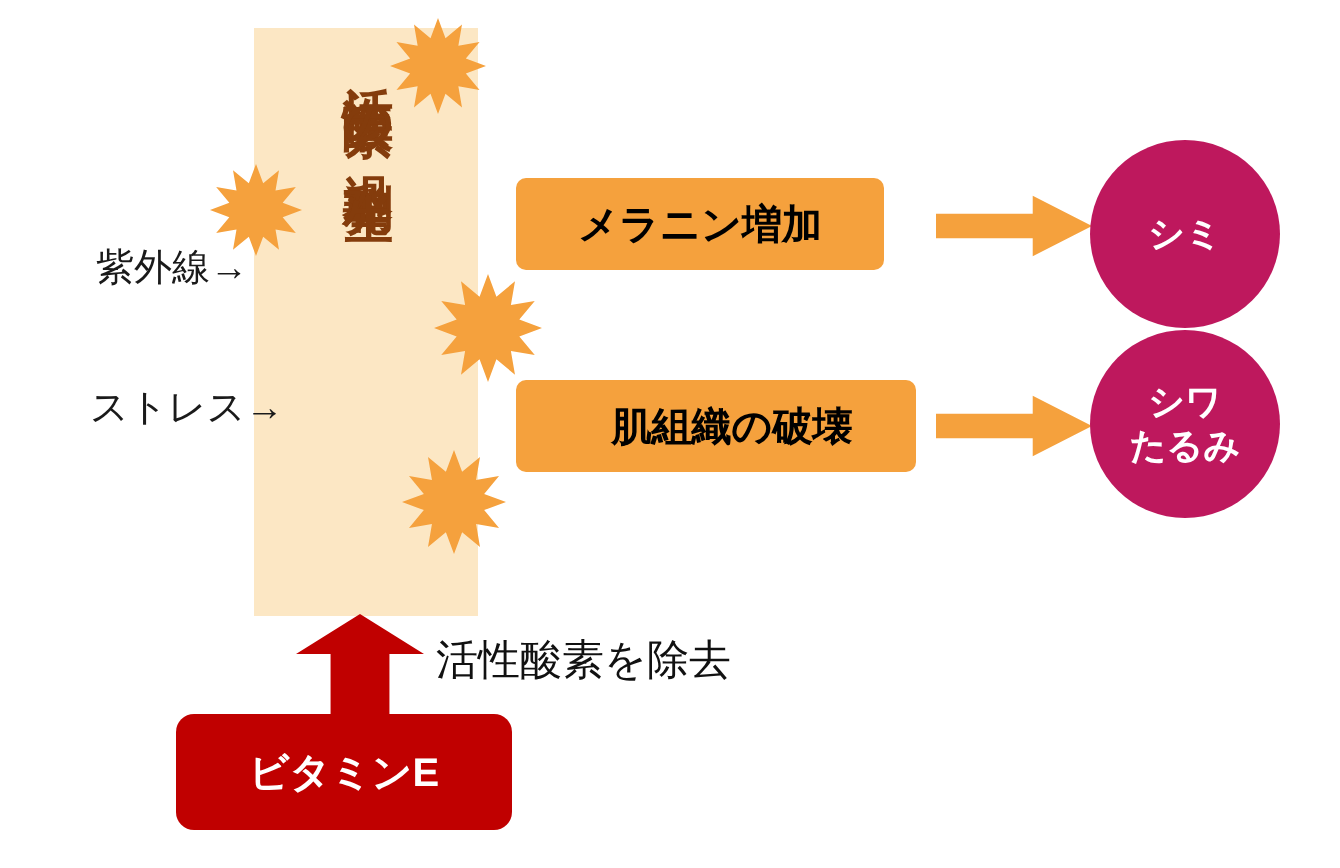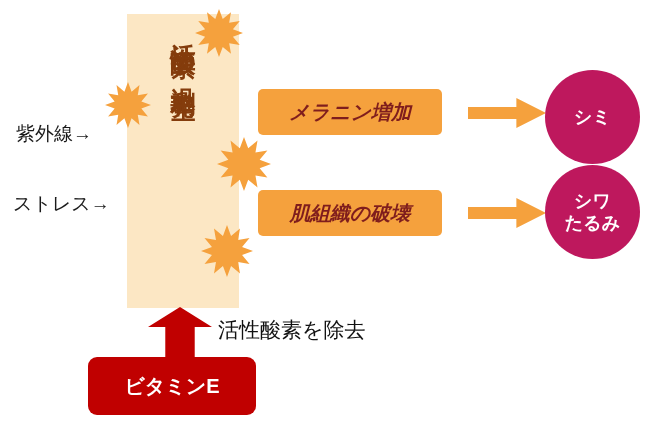--- a/index.html
+++ b/index.html
@@ -22,32 +22,32 @@
   .burst{
     position:absolute;background:#F5A13D;
     clip-path:polygon(100% 50%,79% 57.8%,93.3% 75%,71.2% 71.2%,75% 93.3%,57.8% 79%,50% 100%,42.2% 79%,25% 93.3%,28.8% 71.2%,6.7% 75%,21% 57.8%,0% 50%,21% 42.2%,6.7% 25%,28.8% 28.8%,25% 6.7%,42.2% 21%,50% 0%,57.8% 21%,75% 6.7%,71.2% 28.8%,93.3% 25%,79% 42.2%);
   }
   .burst1{left:195px;top:9px;width:48px;height:48px;}
   .burst2{left:105px;top:82px;width:46px;height:46px;}
   .burst3{left:217px;top:137px;width:54px;height:54px;}
   .burst4{left:201px;top:225px;width:52px;height:52px;}
   
   .input-label{
-    position:absolute;font-size:19px;color:#1a1a1a;white-space:nowrap;
+    position:absolute;font-size:19px;color:#1a1a1a;white-space:nowrap;margin-left:32px;
   }
   .uv{left:16px;top:121px;}
   .stress{left:13px;top:191px;}
   
   .cause-box{
     position:absolute;left:258px;width:184px;height:46px;background:#F5A13D;
     border-radius:5px;display:flex;align-items:center;justify-content:center;
-    color:#7f1d1d;font-weight:bold;font-size:20px;font-style:italic;
+    color:#000000;font-weight:bold;font-size:20px;
   }
   .cause1{top:89px;}
-  .cause2{top:190px;}
+  .cause2{top:190px;padding-left:16px;}
   
   .arrow-right{
     position:absolute;left:468px;width:78px;height:36px;background:#F5A13D;
     clip-path:polygon(0% 33%,62% 33%,62% 8%,100% 50%,62% 92%,62% 67%,0% 67%);
   }
   .arrowA{top:95px;}
   .arrowB{top:195px;}
   
   .effect-circle{
     position:absolute;left:545px;width:95px;height:94px;border-radius:50%;

